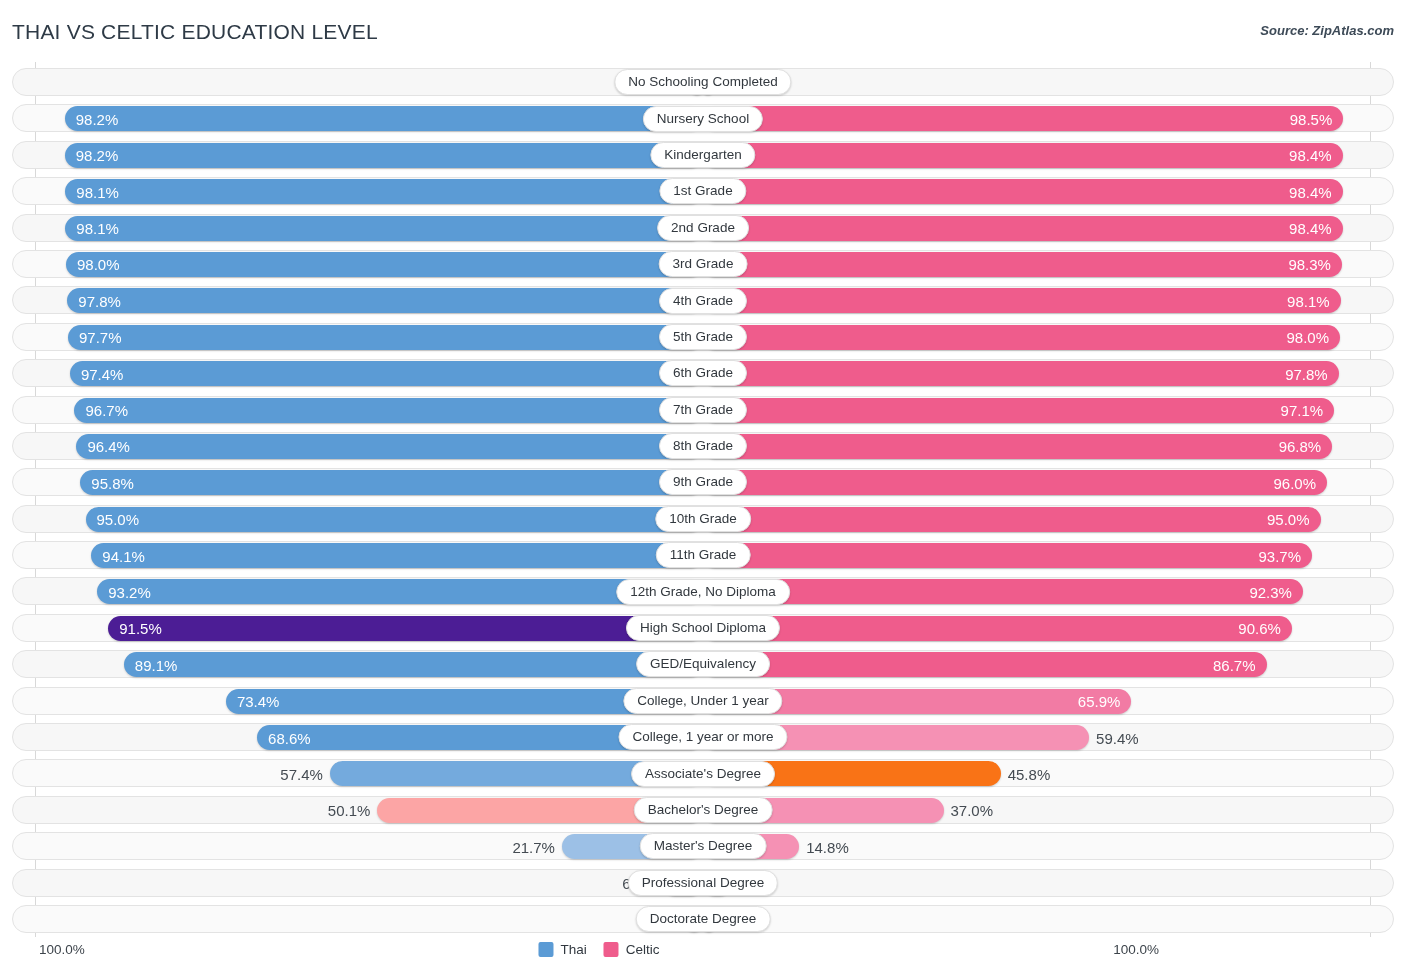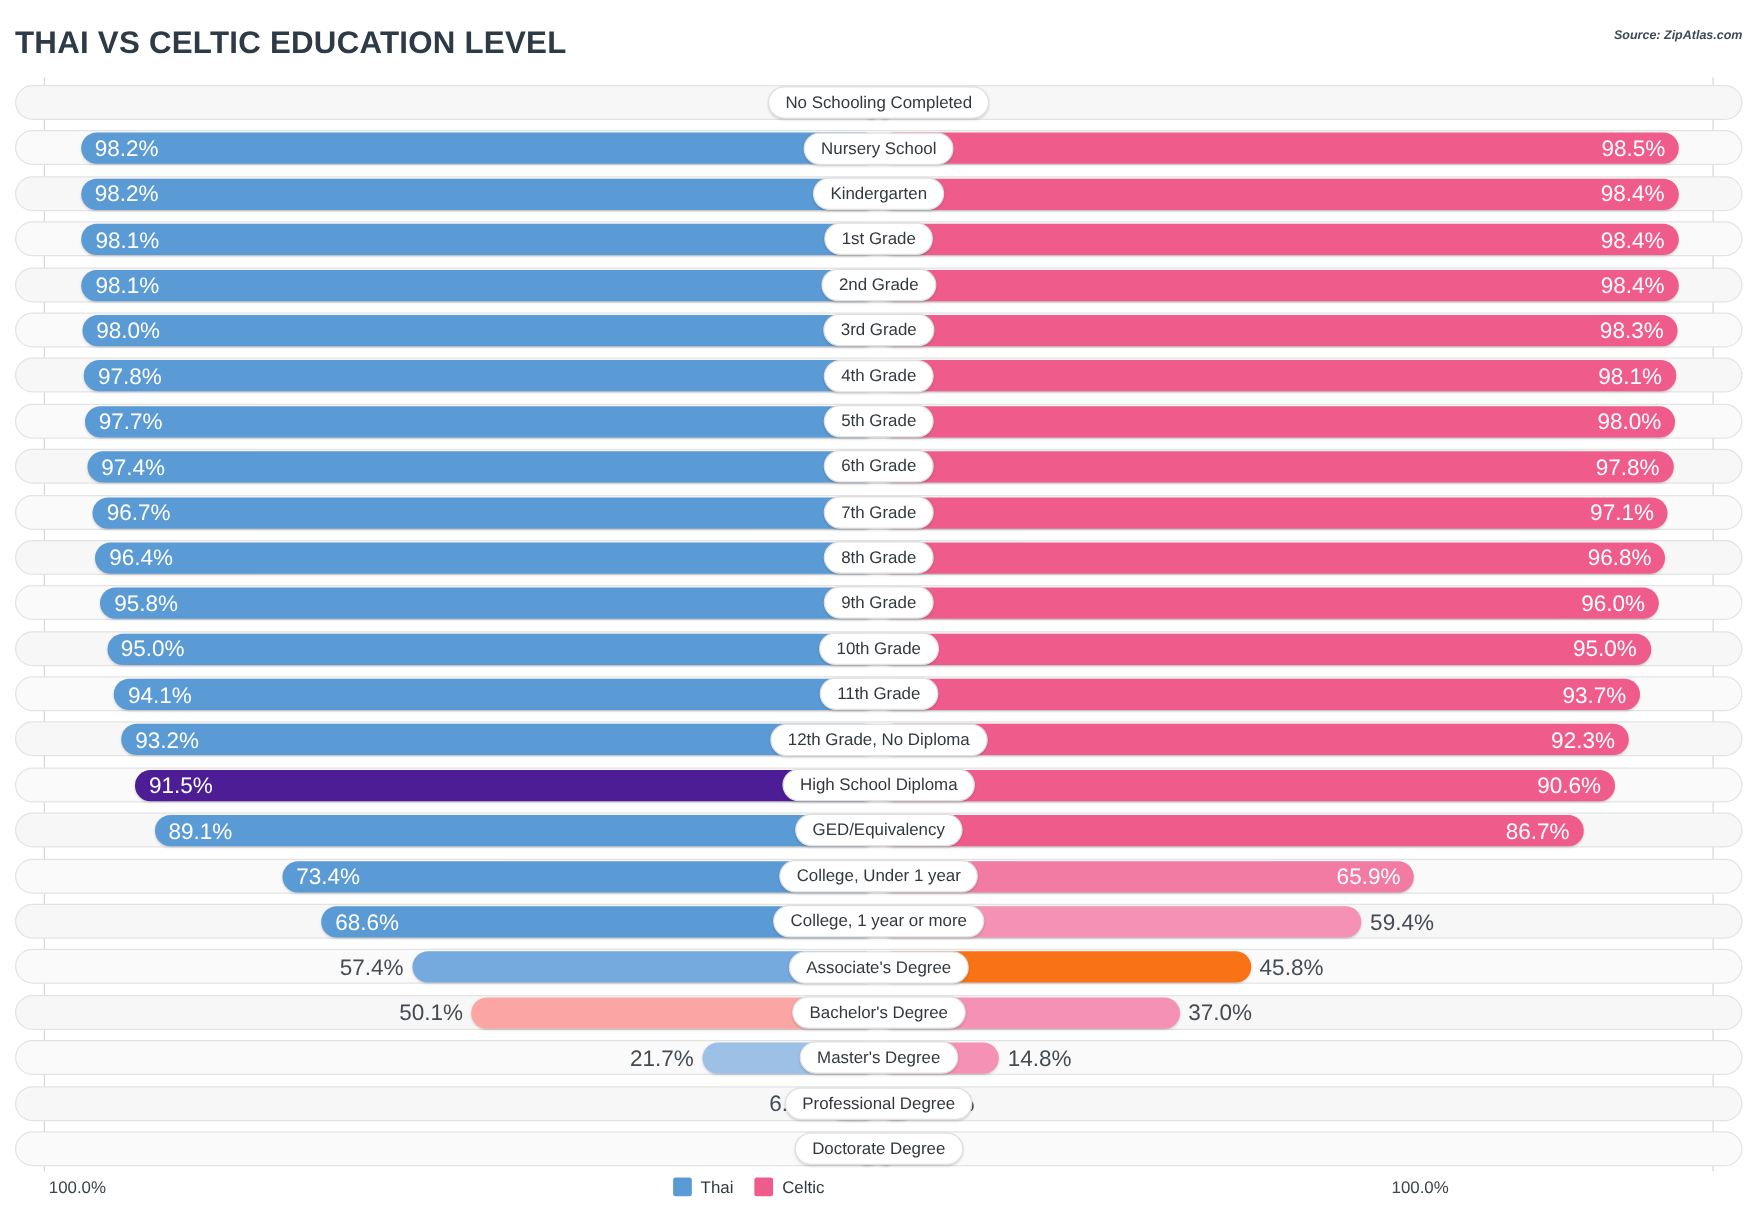--- a/index.html
+++ b/index.html
@@ -20,30 +20,30 @@
   #header {
     position: absolute;
     top: 0; left: 0;
     width: 1406px;
     height: 62px;
   }
   #chart-title {
     position: absolute;
     left: 12px;
     top: 20px;
-    font-size: 25px;
+    font-size: 21px;
     letter-spacing: .2px;
     color: #2e3a46;
-    font-weight: 700;
+    font-weight: 400;
   }
   #source-label {
     position: absolute;
     right: 12px;
     top: 23px;
-    font-size: 10px;
+    font-size: 13px;
     font-style: italic;
     font-weight: bold;
     color: #3d4a57;
   }
 
   
   #plot {
     position: absolute;
     left: 0;
     top: 62px;
@@ -100,21 +100,21 @@
     box-sizing: border-box;
     box-shadow: 0 1px 2px rgba(0,0,0,0.18);
   }
   .bar-left  { right: 0; }
   .bar-right { left: 0; }
 
   .bar-val {
     position: absolute;
     top: 50%;
     transform: translateY(-50%);
-    font-size: 18px;
+    font-size: 15px;
     white-space: nowrap;
     line-height: 1;
   }
   .in-bar  { color: #ffffff; }
   .out-bar { color: #444b52; }
 
   .bar-left .bar-val.in-bar   { left: 11px; }
   .bar-left  .bar-val.out-bar { right: 100%; margin-right: 7px; }
   .bar-right .bar-val.in-bar  { right: 11px; }
   .bar-right .bar-val.out-bar { left: 100%;  margin-left: 7px; }

